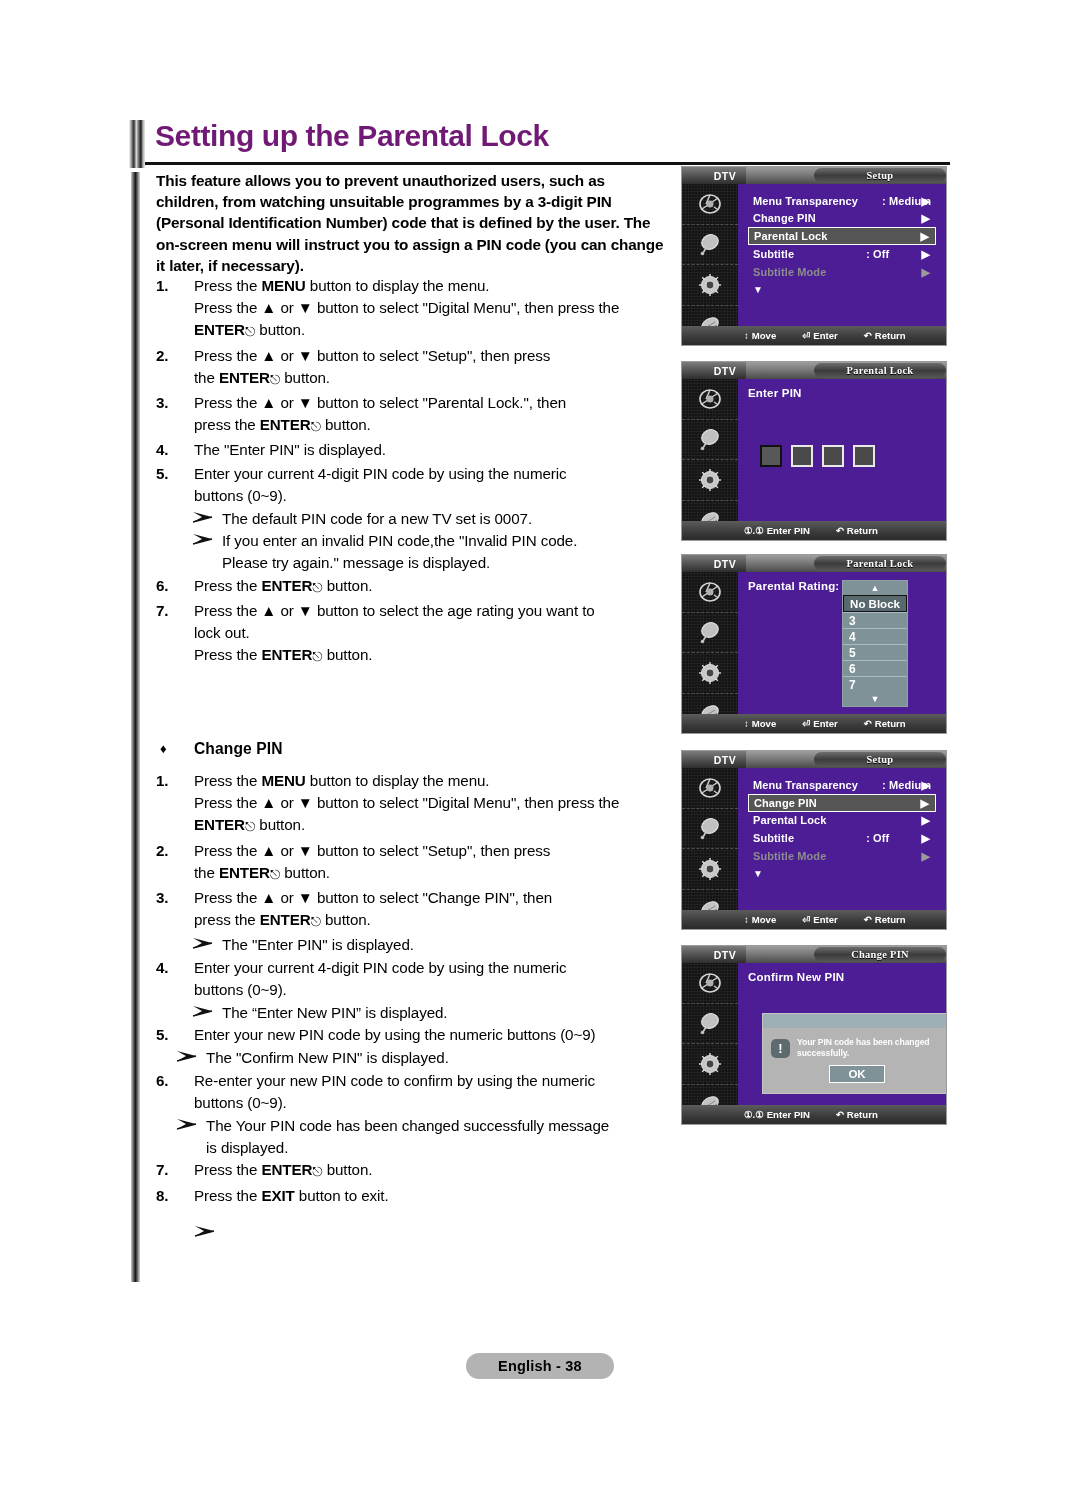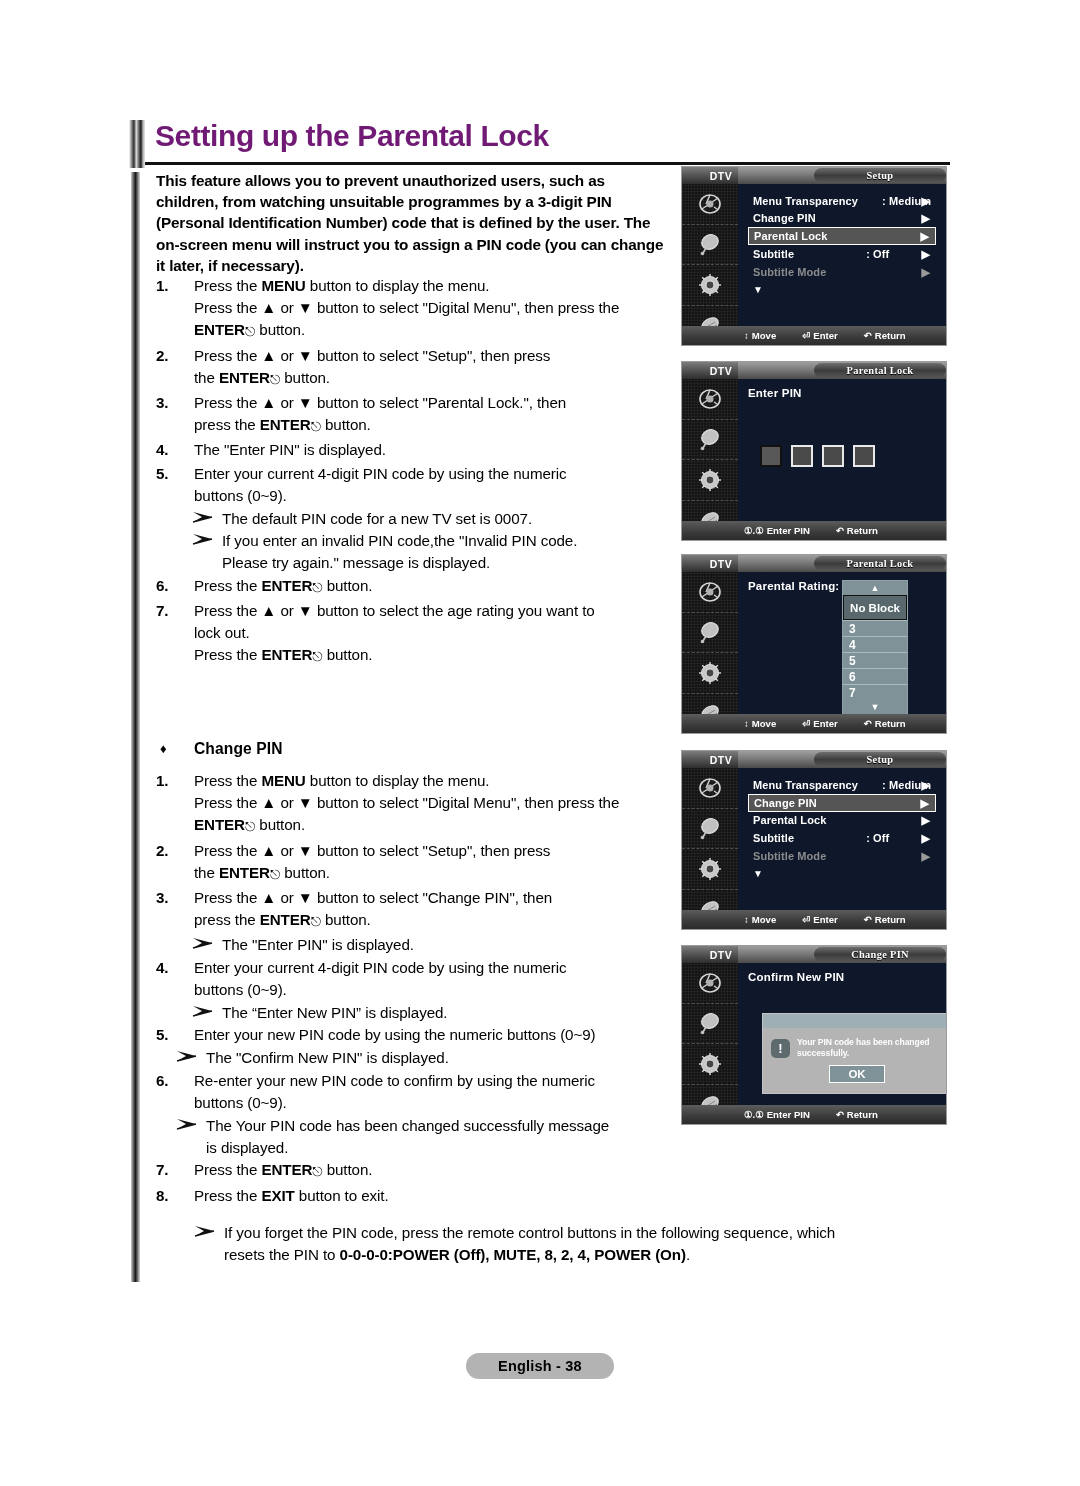--- a/index.html
+++ b/index.html
@@ -139,21 +139,21 @@
     border: 1px solid #9b9b9b;
     overflow: hidden;
     font-size: 9.6px;
   }
   .osd-top {
     position: absolute; left: 0; top: 0;
     width: 100%; height: 17px;
     display: flex;
   }
   .osd-dtv {
-    width: 56px; height: 100%;
+    width: 64px; height: 100%;
     background: linear-gradient(to bottom, #7d7d7d 0%, #5b5b5b 40%, #2e2e2e 100%);
     color: #ffffff;
     font-size: 10.5px;
     font-weight: bold;
     display: flex; align-items: center; justify-content: center;
     letter-spacing: 0.5px;
     padding-left: 22px;
   }
   .osd-titlewrap {
     flex: 1; height: 100%;
@@ -188,21 +188,21 @@
     flex: 1;
     display: flex; align-items: center; justify-content: center;
     border-bottom: 1px dashed #4e4e4e;
   }
   .osd-icon:last-child { border-bottom: none; }
   .osd-icon svg { display: block; opacity: .92; }
 
   .osd-body {
     position: absolute;
     left: 56px; top: 17px; right: 0; bottom: 19px;
-    background: #0f172a;
+    background: #4c1d95;
     padding: 8px 10px 0 10px;
   }
   .osd-foot {
     position: absolute;
     left: 0; right: 0; bottom: 0;
     height: 19px;
     background: linear-gradient(to bottom, #5c5c5c 0%, #3a3a3a 60%, #2b2b2b 100%);
     display: flex; align-items: center;
     padding-left: 62px;
     color: #ffffff;
@@ -289,21 +289,21 @@
     font-weight: bold;
     border-top: 1px solid #a9bcc1;
     background: #7f9297;
   }
   .rateitem.sel {
     background: #58686c;
     border: 1px solid #111111;
     color: #ffffff;
     justify-content: center;
     padding-left: 0;
-    height: 25px;
+    height: 17px;
     font-size: 11.5px;
   }
 
   
   .dialog {
     position: absolute;
     left: 24px; top: 50px;
     width: 190px;
     background: #b4b4b4;
     border: 1px solid #c4c4c4;
@@ -478,21 +478,21 @@
         <div>Press the <b>EXIT</b> button to exit.</div>
       </div>
     </div>
 
   <div class="steps" id="cp-wide" style="left:174px; top:1222px; width:770px;">
       <div class="note indent0"><span class="arw">
           <svg width="24" height="18" viewBox="0 0 24 18">
             <path d="M1 13 L20 8 L1 3 L10 8 Z" fill="#111"></path>
             <path d="M1 13 L20 8" stroke="#111" stroke-width="1.4" fill="none"></path>
           </svg>
-        </span><span>If you forget the PIN code, press the remote control buttons in the following sequence, which<br>resets the PIN to <b>0-0-0-0:POWER (Off), MUTE, 8, 2, 4, POWER (On)</b>.</span></div>
+        </span></div>
     </div>
 
   <div class="footer-badge">English - 38</div>
 
   <div id="osd-mount">
       <div class="osd" style="top:166px">
         <div class="osd-top">
           <div class="osd-dtv">DTV</div>
           <div class="osd-titlewrap">
             <div class="osd-titlepill">Setup</div>

